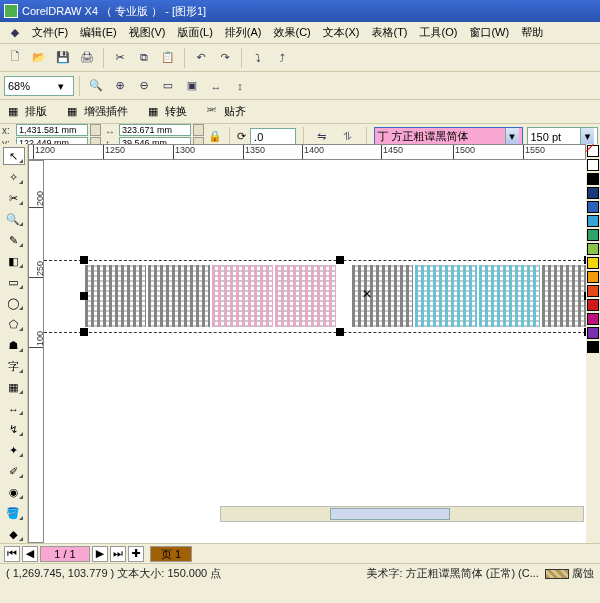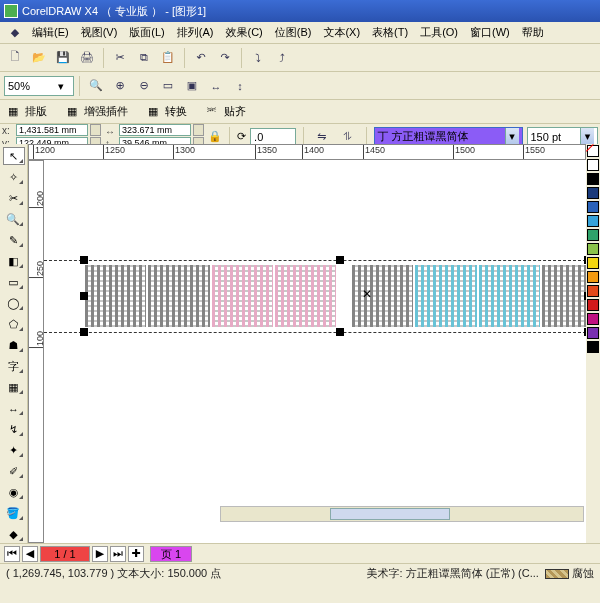--- a/index.html
+++ b/index.html
@@ -17,21 +17,21 @@
   .tb2-item { display:flex; align-items:center; gap:3px; padding:1px 4px; }
   .tb2-item .ic { width:14px; height:14px; }
   .propbar { height:26px; background:#f0edd9; display:flex; align-items:center; border-bottom:1px solid #ccc8a8; padding:0 2px; gap:4px; }
   .xy-block { display:flex; flex-direction:column; gap:1px; }
   .xy-row { display:flex; align-items:center; gap:2px; }
   .xy-row .lbl { width:12px; font-size:10px; color:#444; }
   .xy-row .fld { width:72px; height:12px; border:1px solid #7a9; background:#fff; font-size:9px; padding:0 2px; line-height:11px; }
   .xy-row .spin { width:11px; height:12px; background:#e5e2c8; border:1px solid #999; }
   .lock-ic { width:14px; height:14px; }
   .rot-fld { width:46px; height:18px; border:1px solid #7a9; background:#fff; padding:0 3px; display:flex; align-items:center; }
-  .font-combo { width:150px; height:20px; border:1px solid #3a6bc7; background:#8b5cf6; display:flex; align-items:center; padding:0 3px; justify-content:space-between; }
+  .font-combo { width:150px; height:20px; border:1px solid #3a6bc7; background:#f9a8d4; display:flex; align-items:center; padding:0 3px; justify-content:space-between; }
   .size-combo { width:72px; height:20px; border:1px solid #7a9; background:#fff; display:flex; align-items:center; padding:0 3px; justify-content:space-between; }
   .dd-btn { width:14px; height:18px; background:linear-gradient(#dce6f6,#aec4ea); border-left:1px solid #7a9; display:flex; align-items:center; justify-content:center; }
   .ruler-h { position:absolute; left:28px; right:14px; top:144px; height:16px; background:#fff; border:1px solid #888; overflow:hidden; }
   .ruler-h .tick { position:absolute; top:0; font-size:9px; color:#333; border-left:1px solid #444; height:16px; padding-left:1px; }
   .ruler-v { position:absolute; left:28px; top:160px; bottom:60px; width:16px; background:#fff; border:1px solid #888; overflow:hidden; }
   .ruler-v .tick { position:absolute; left:0; font-size:9px; color:#333; border-top:1px solid #444; width:16px; padding-top:1px; writing-mode:vertical-lr; transform:rotate(180deg); text-align:center; }
   .toolbox { position:absolute; left:0; top:144px; bottom:60px; width:28px; background:#f0edd9; border-right:1px solid #ccc8a8; display:flex; flex-direction:column; align-items:center; gap:3px; padding-top:3px; }
   .toolbox .tool { width:22px; height:20px; border:1px solid transparent; display:flex; align-items:center; justify-content:center; cursor:pointer; position:relative; }
   .toolbox .tool.active { border:1px solid #888; background:#fff; }
   .toolbox .tool .fly { position:absolute; right:1px; bottom:1px; width:0; height:0; border:2px solid transparent; border-right-color:#555; border-bottom-color:#555; }
@@ -45,44 +45,44 @@
   .glyph { flex:1; margin:0 1px; position:relative; overflow:hidden; }
   .glyph::before { content:""; position:absolute; inset:0; background:
     repeating-linear-gradient(90deg, currentColor 0 3px, transparent 3px 6px),
     repeating-linear-gradient(0deg, rgba(0,0,0,.25) 0 2px, transparent 2px 5px);
     opacity:.85; mix-blend-mode:multiply; }
   .glyph.gray { color:#6e6e6e; }
   .glyph.pink { color:#e39bbb; }
   .glyph.cyan { color:#4fb9cf; }
   .pagebar { position:absolute; left:0; right:0; bottom:40px; height:20px; background:#f0edd9; border-top:1px solid #ccc8a8; display:flex; align-items:center; padding:0 4px; gap:2px; }
   .pagebtn { width:16px; height:16px; border:1px solid #999; background:#fff; display:flex; align-items:center; justify-content:center; }
-  .pagenum { width:50px; text-align:center; border:1px solid #999; background:#ef4444; height:16px; line-height:14px; }
-  .page-tab { border:1px solid #999; background:#d946ef; padding:1px 10px; height:16px; line-height:12px; margin-left:4px; }
+  .pagenum { width:50px; text-align:center; border:1px solid #999; background:#f9a8d4; height:16px; line-height:14px; }
+  .page-tab { border:1px solid #999; background:#a16207; padding:1px 10px; height:16px; line-height:12px; margin-left:4px; }
   .statusbar { position:absolute; left:0; right:0; bottom:0; height:40px; background:#f0edd9; border-top:1px solid #ccc8a8; padding:2px 6px; display:flex; flex-direction:column; gap:1px; font-size:10px; color:#222; }
   .statusbar .row { display:flex; justify-content:space-between; align-items:center; }
   .fill-chip { width:24px; height:10px; border:1px solid #333; background:repeating-linear-gradient(45deg,#b49758 0 3px,#d6c58e 3px 6px); display:inline-block; vertical-align:middle; margin-left:3px; }
   .scroll-h { position:absolute; right:16px; left:220px; bottom:41px; height:16px; background:#e9e6cc; border:1px solid #bbb; }
   .scroll-h .thumb { position:absolute; left:30%; width:120px; top:1px; bottom:1px; background:#cfd9ee; border:1px solid #8aa; }
 </style>
 </head>
 <body>
 
 <div class="titlebar">
   <div class="icon"></div>
   <span>CorelDRAW X4 （ 专业版 ） - [图形1]</span>
 </div>
 
 <div class="menubar">
   <span class="tbtn">◆</span>
+<span class="menu-item">文件(F)</span>
     <span class="menu-item">编辑(E)</span>
     <span class="menu-item">视图(V)</span>
     <span class="menu-item">版面(L)</span>
     <span class="menu-item">排列(A)</span>
     <span class="menu-item">效果(C)</span>
-    <span class="menu-item">位图(B)</span>
     <span class="menu-item">文本(X)</span>
     <span class="menu-item">表格(T)</span>
     <span class="menu-item">工具(O)</span>
     <span class="menu-item">窗口(W)</span>
     <span class="menu-item">帮助</span>
   </div>
 
 <div class="toolbar">
   <div class="tbtn">🗋</div>
   <div class="tbtn">📂</div>
@@ -95,21 +95,21 @@
   <div class="sep"></div>
   <div class="tbtn">↶</div>
   <div class="tbtn">↷</div>
   <div class="sep"></div>
   <div class="tbtn">⤵</div>
   <div class="tbtn">⤴</div>
 </div>
 
 <div class="toolbar">
   <div class="zoom-combo">
-    <span>50%</span>
+    <span>68%</span>
     <span class="dd">▾</span>
   </div>
   <div class="sep"></div>
   <div class="tbtn">🔍</div>
   <div class="tbtn">⊕</div>
   <div class="tbtn">⊖</div>
   <div class="tbtn">▭</div>
   <div class="tbtn">▣</div>
   <div class="tbtn">↔</div>
   <div class="tbtn">↕</div>
@@ -198,23 +198,23 @@
   <div class="tool">✐<span class="fly"></span></div>
   <div class="tool">◉<span class="fly"></span></div>
   <div class="tool">🪣<span class="fly"></span></div>
   <div class="tool">◆<span class="fly"></span></div>
 </div>
 
 <div class="ruler-h" id="rulerH">
     <div class="tick" style="left: 4px;">1200</div>
     <div class="tick" style="left: 74px;">1250</div>
     <div class="tick" style="left: 144px;">1300</div>
-    <div class="tick" style="left: 214px; margin-left: 12px;">1350</div>
+    <div class="tick" style="left: 214px;">1350</div>
     <div class="tick" style="left: 273px;">1400</div>
-    <div class="tick" style="left: 334px;">1450</div>
+    <div class="tick" style="left: 352px;">1450</div>
     <div class="tick" style="left: 424px;">1500</div>
     <div class="tick" style="left: 494px;">1550</div>
   </div>
 <div class="ruler-v" id="rulerV">
     <div class="tick" style="top: 30px;">200</div>
     <div class="tick" style="top: 100px;">250</div>
     <div class="tick" style="top: 170px;">100</div>
   </div>
 
 <div class="canvas-area">

